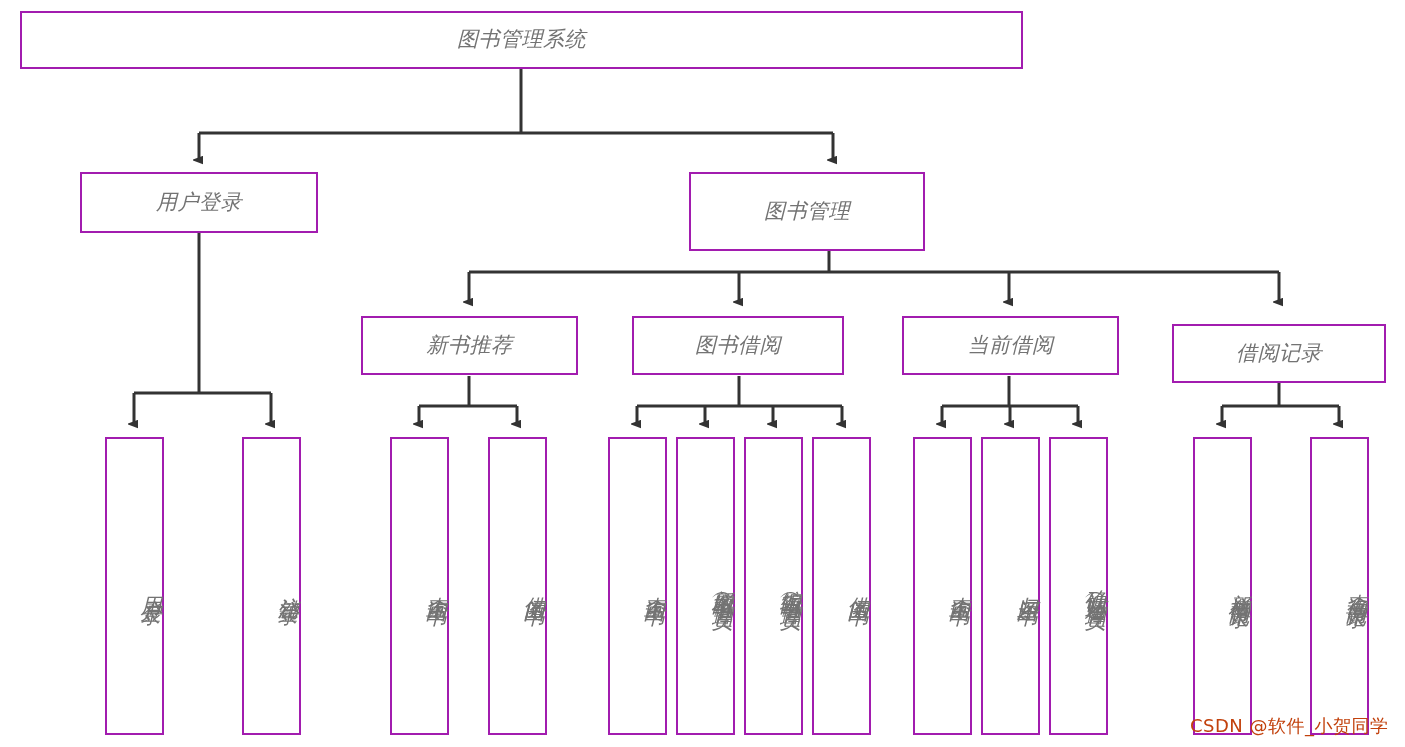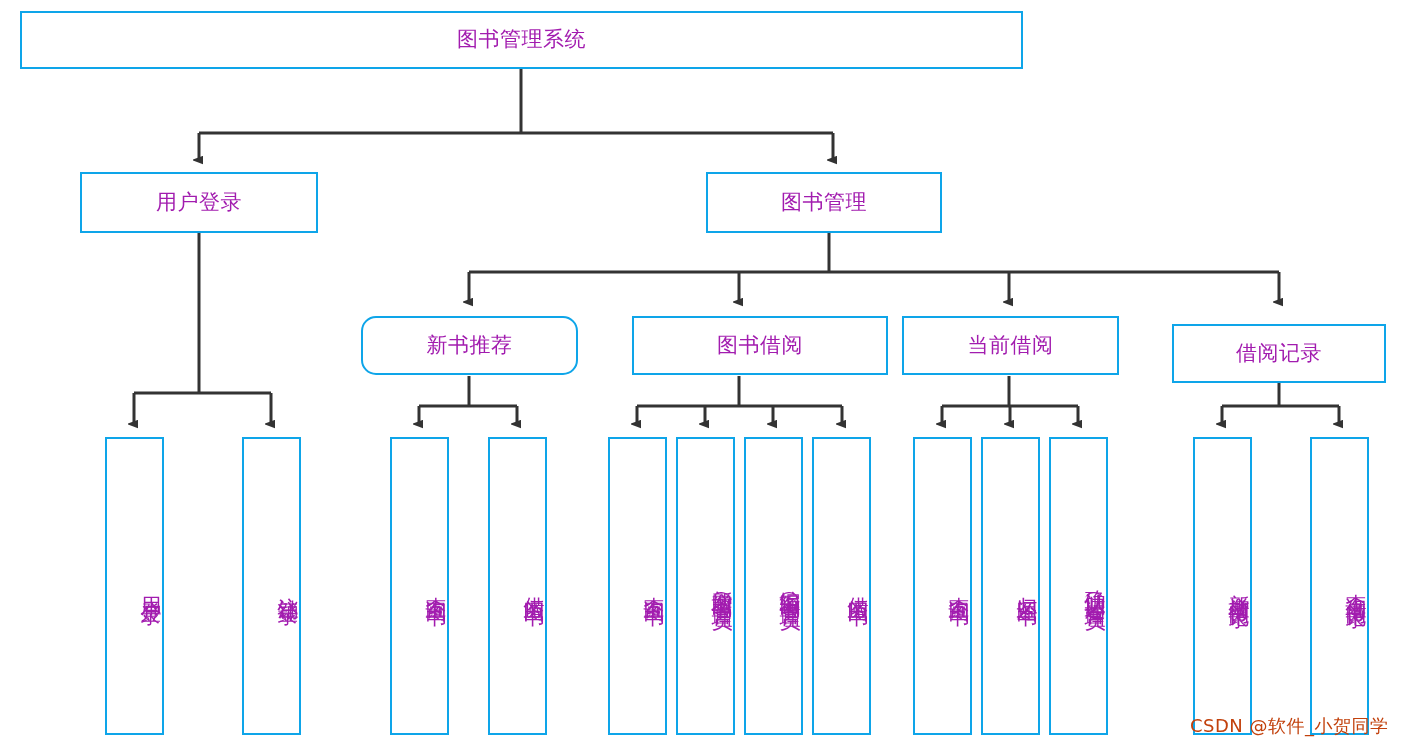--- a/index.html
+++ b/index.html
@@ -22,28 +22,29 @@
     position: absolute;
     left: 0;
     top: 0;
     width: 1405px;
     height: 747px;
     pointer-events: none;
   }
   .node {
     position: absolute;
     box-sizing: border-box;
-    border: 2px solid #0ea5e9;
+    border: 2px solid #a21caf;
     background: #ffffff;
     display: flex;
     align-items: center;
     justify-content: center;
-    color: #a21caf;
+    color: #737373;
     line-height: 1.12;
     text-align: center;
+    font-style: italic;
   }
   .node.horiz {
     font-size: 21px;
     letter-spacing: 0.5px;
   }
   .node.vert {
     writing-mode: vertical-rl;
     text-orientation: upright;
     font-size: 21px;
     padding-top: 6px;
@@ -121,28 +122,28 @@
     </g>
   </svg>
 
   <div class="node horiz" style="left:20px; top:11px; width:1003px; height:58px;">
     <span class="label">图书管理系统</span>
   </div>
 
   <div class="node horiz" style="left:80px; top:172px; width:238px; height:61px;">
     <span class="label">用户登录</span>
   </div>
-  <div class="node horiz" style="left:706px; top:172px; width:236px; height:61px;">
+  <div class="node horiz" style="left:689px; top:172px; width:236px; height:79px;">
     <span class="label">图书管理</span>
   </div>
 
-  <div class="node horiz" style="left:361px; top:316px; width:217px; height:59px;border-radius:15px;">
+  <div class="node horiz" style="left:361px; top:316px; width:217px; height:59px;">
     <span class="label">新书推荐</span>
   </div>
-  <div class="node horiz" style="left:632px; top:316px; width:256px; height:59px;">
+  <div class="node horiz" style="left:632px; top:316px; width:212px; height:59px;">
     <span class="label">图书借阅</span>
   </div>
   <div class="node horiz" style="left:902px; top:316px; width:217px; height:59px;">
     <span class="label">当前借阅</span>
   </div>
   <div class="node horiz" style="left:1172px; top:324px; width:214px; height:59px;">
     <span class="label">借阅记录</span>
   </div>
 
   <div class="node vert" style="left:105px; top:437px; width:59px; height:298px;">

